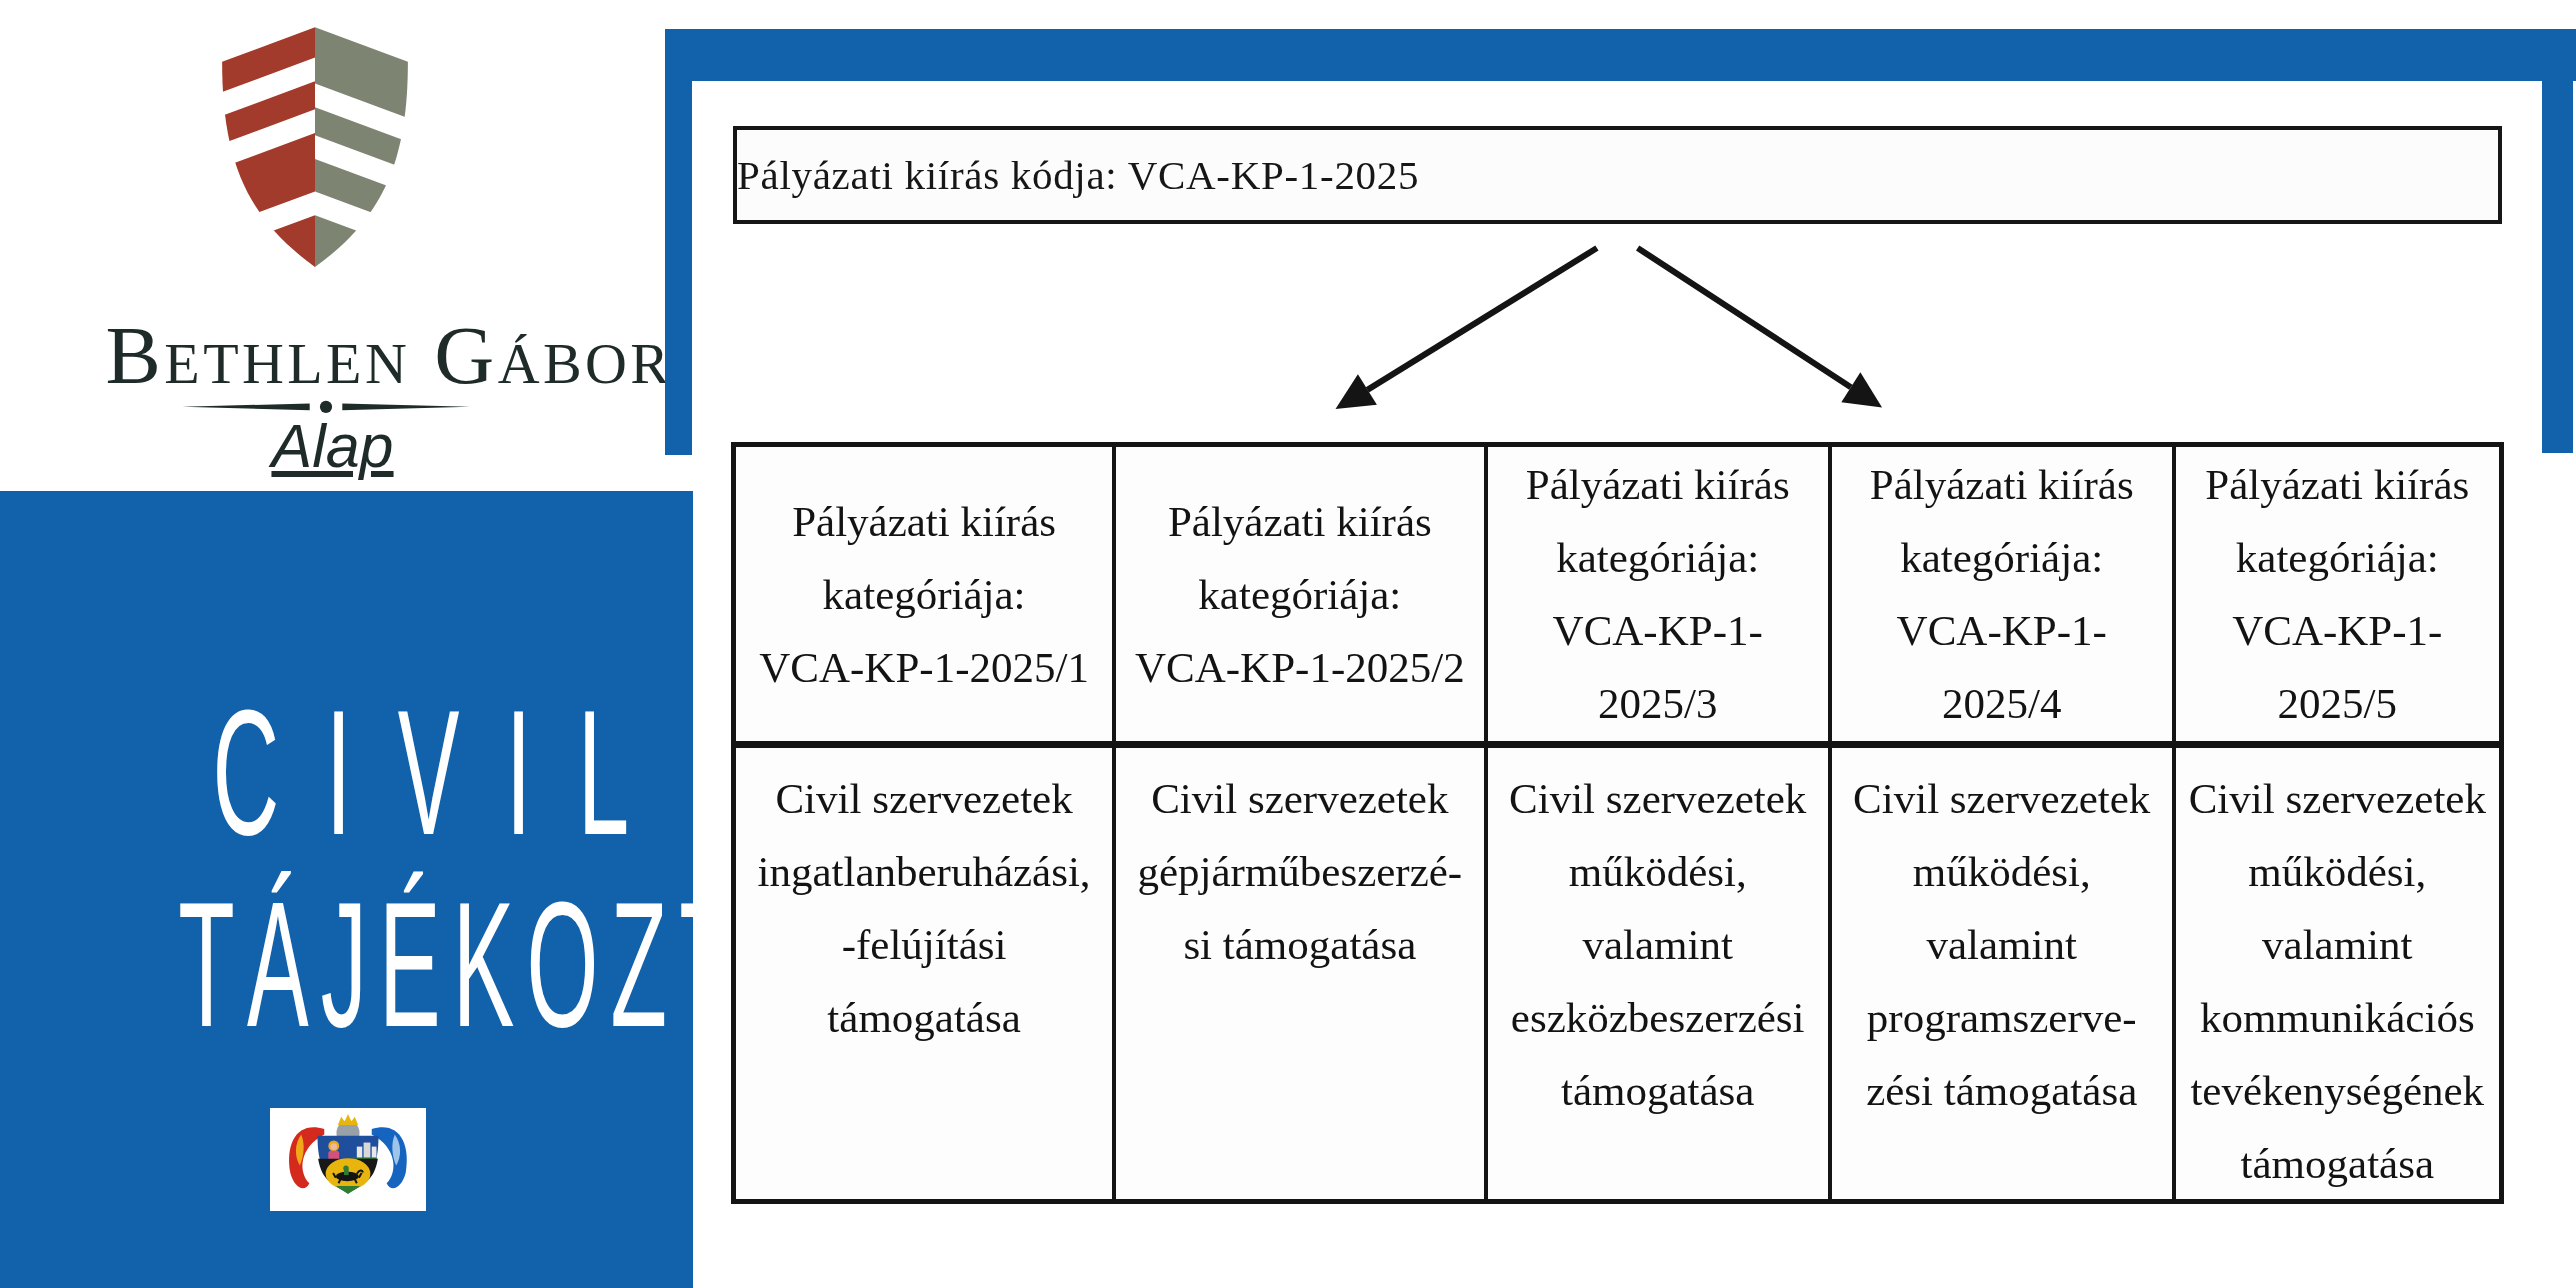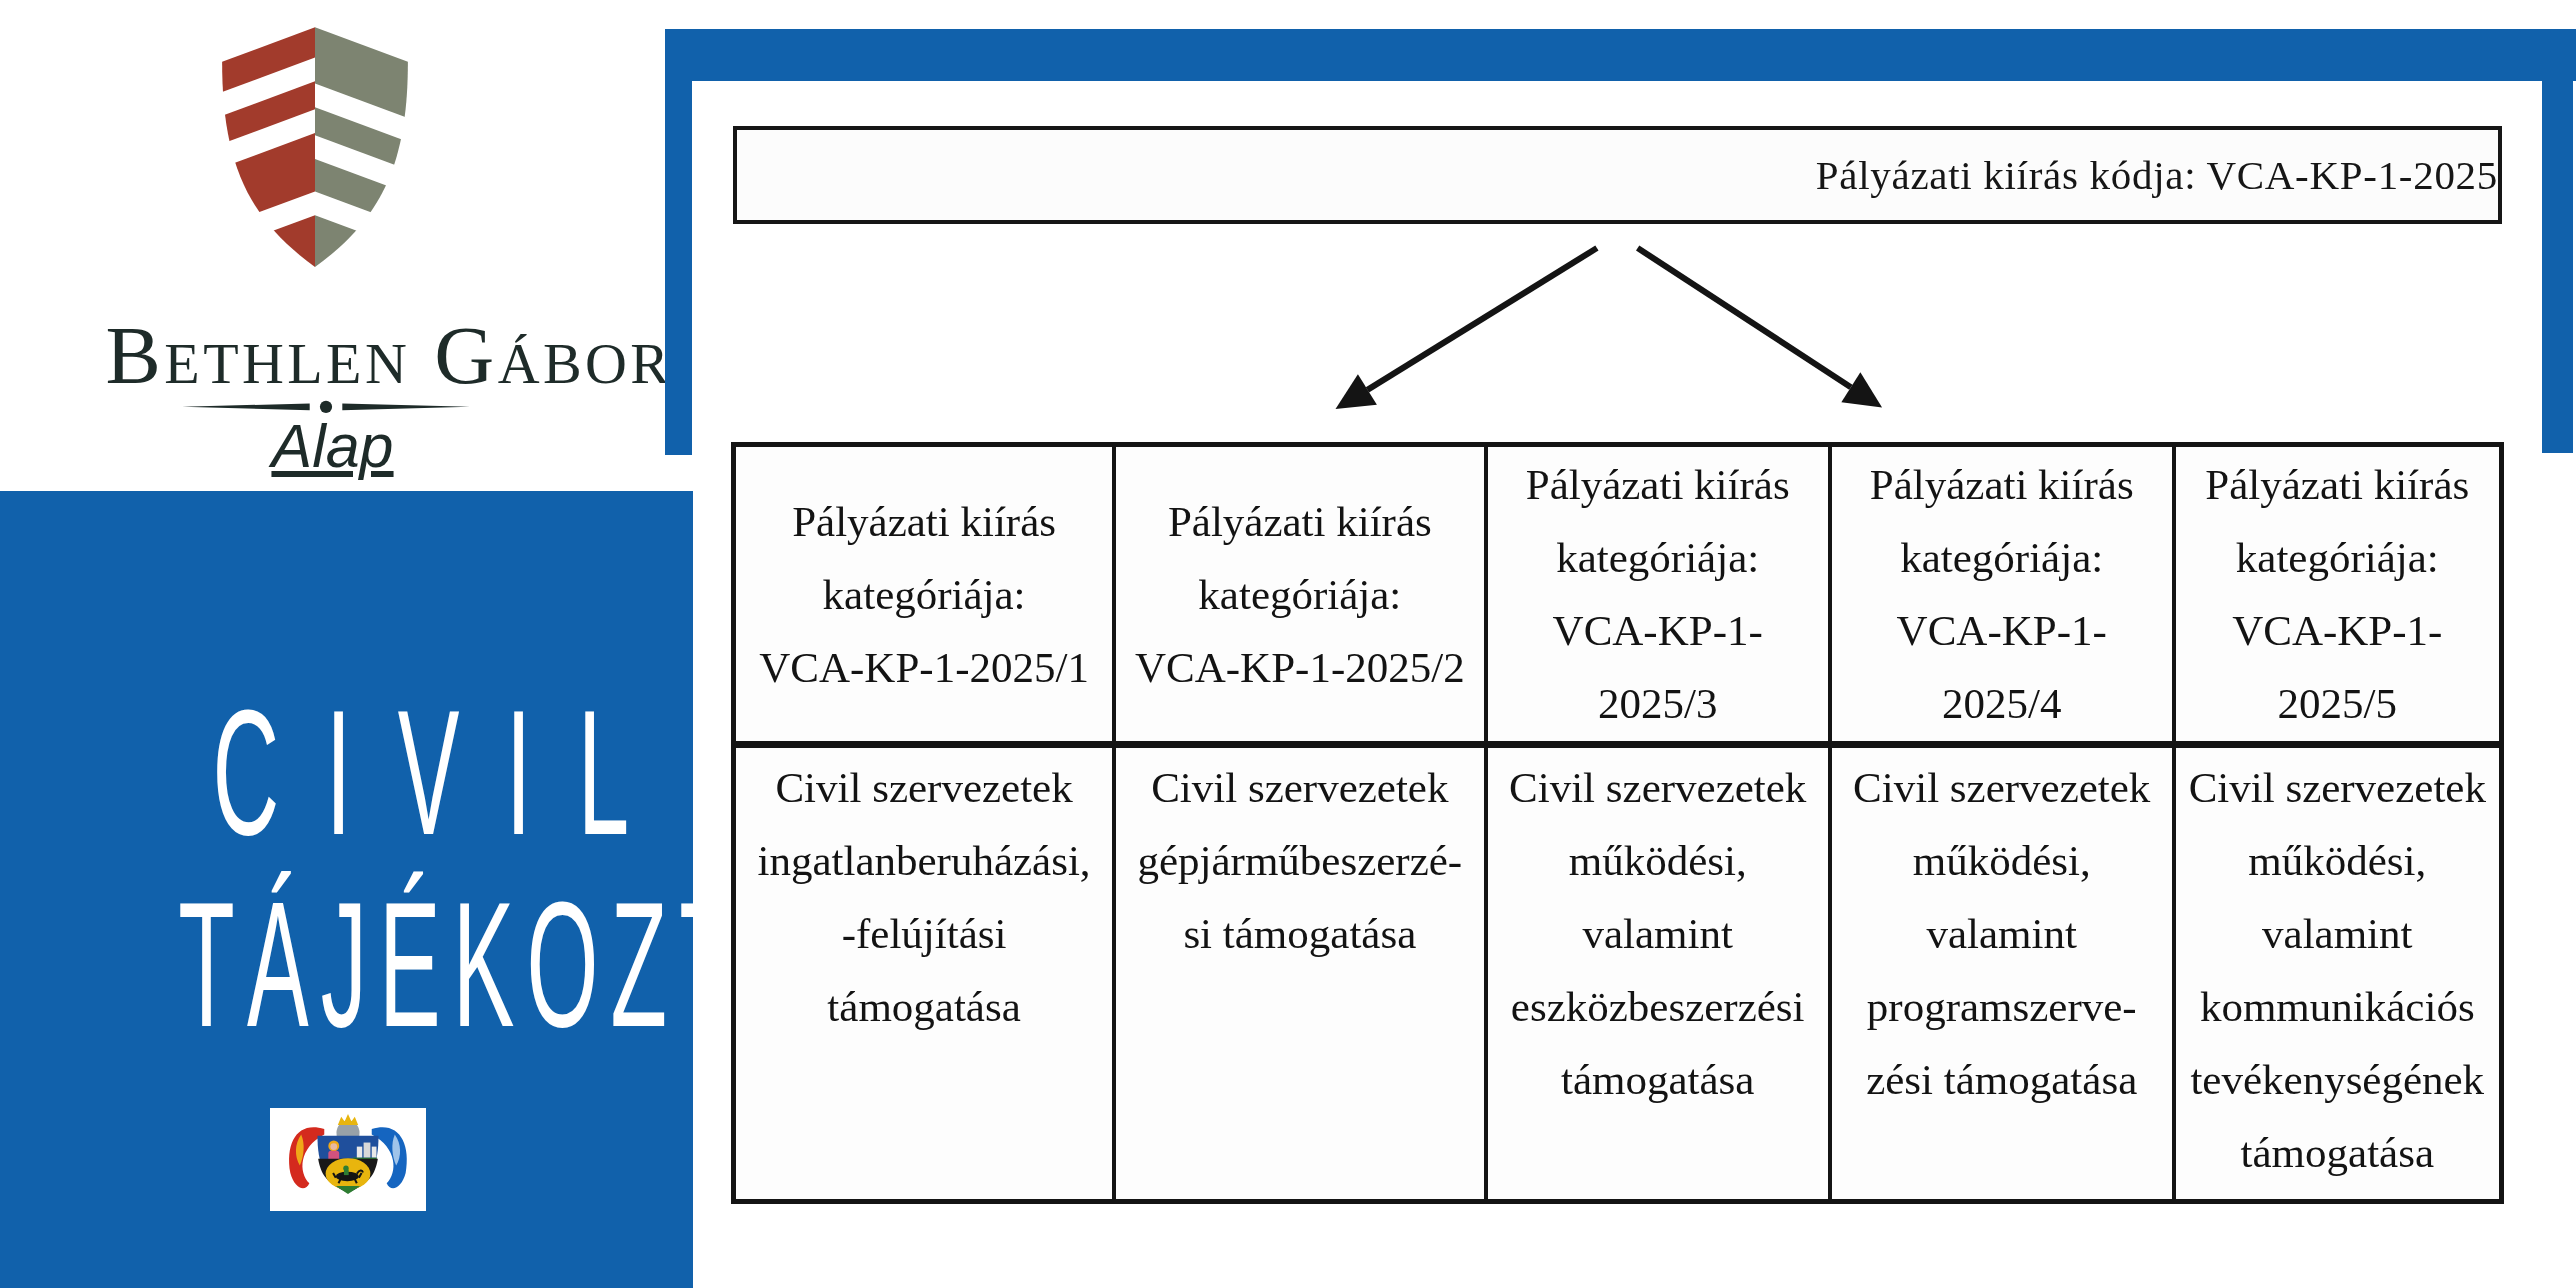--- a/index.html
+++ b/index.html
@@ -32,41 +32,41 @@
   .arms-box{position:absolute;left:270px;top:1108px;width:156px;height:103px;background:#ffffff;}
   .arms-box svg{display:block;width:100%;height:100%;}
   
   .frame-top{position:absolute;left:665px;top:28.5px;width:1911px;height:52px;}
   .frame-left{position:absolute;left:665px;top:80px;width:27px;height:375px;}
   .frame-right{position:absolute;left:2542px;top:80px;width:31px;height:373px;}
   
   .code-box{
     position:absolute;left:733px;top:126px;width:1769px;height:98px;box-sizing:border-box;
     border:4.8px solid #161616;background:#fcfcfc;
-    display:flex;align-items:center;justify-content:flex-end;
+    display:flex;align-items:center;justify-content:flex-start;
   }
   .code-box span{font-size:41px;color:#161616;letter-spacing:0.7px;}
   
   .arrows{position:absolute;left:1290px;top:231px;width:679px;height:197px;}
   
   .cat-table{
     position:absolute;left:731px;top:442px;width:1773px;height:762px;box-sizing:border-box;
     border:5.4px solid #141414;background:#fdfdfd;
     display:grid;grid-template-columns:563fr 550fr 510fr 509fr 479fr;grid-template-rows:301px 1fr;
   }
   .cat-table .cell{
     box-sizing:border-box;white-space:pre-line;text-align:center;color:#131313;
     font-size:43px;line-height:73px;overflow:hidden;
   }
   .cat-table .cell.divr{border-right:4.1px solid #141414;}
   .cat-table .hcell{
     border-bottom:7.5px solid #141414;
     display:flex;align-items:center;justify-content:center;
   }
-  .cat-table .bcell{padding-top:3px;}
+  .cat-table .bcell{padding-top:14px;}
 </style>
 </head>
 <body>
 
 <div class="canvas">
 
   <svg class="logo-shield" viewBox="0 0 100 118" aria-hidden="true">
     <defs>
       <clipPath id="halfL">
           <rect x="0" y="0" width="50" height="118"></rect>

